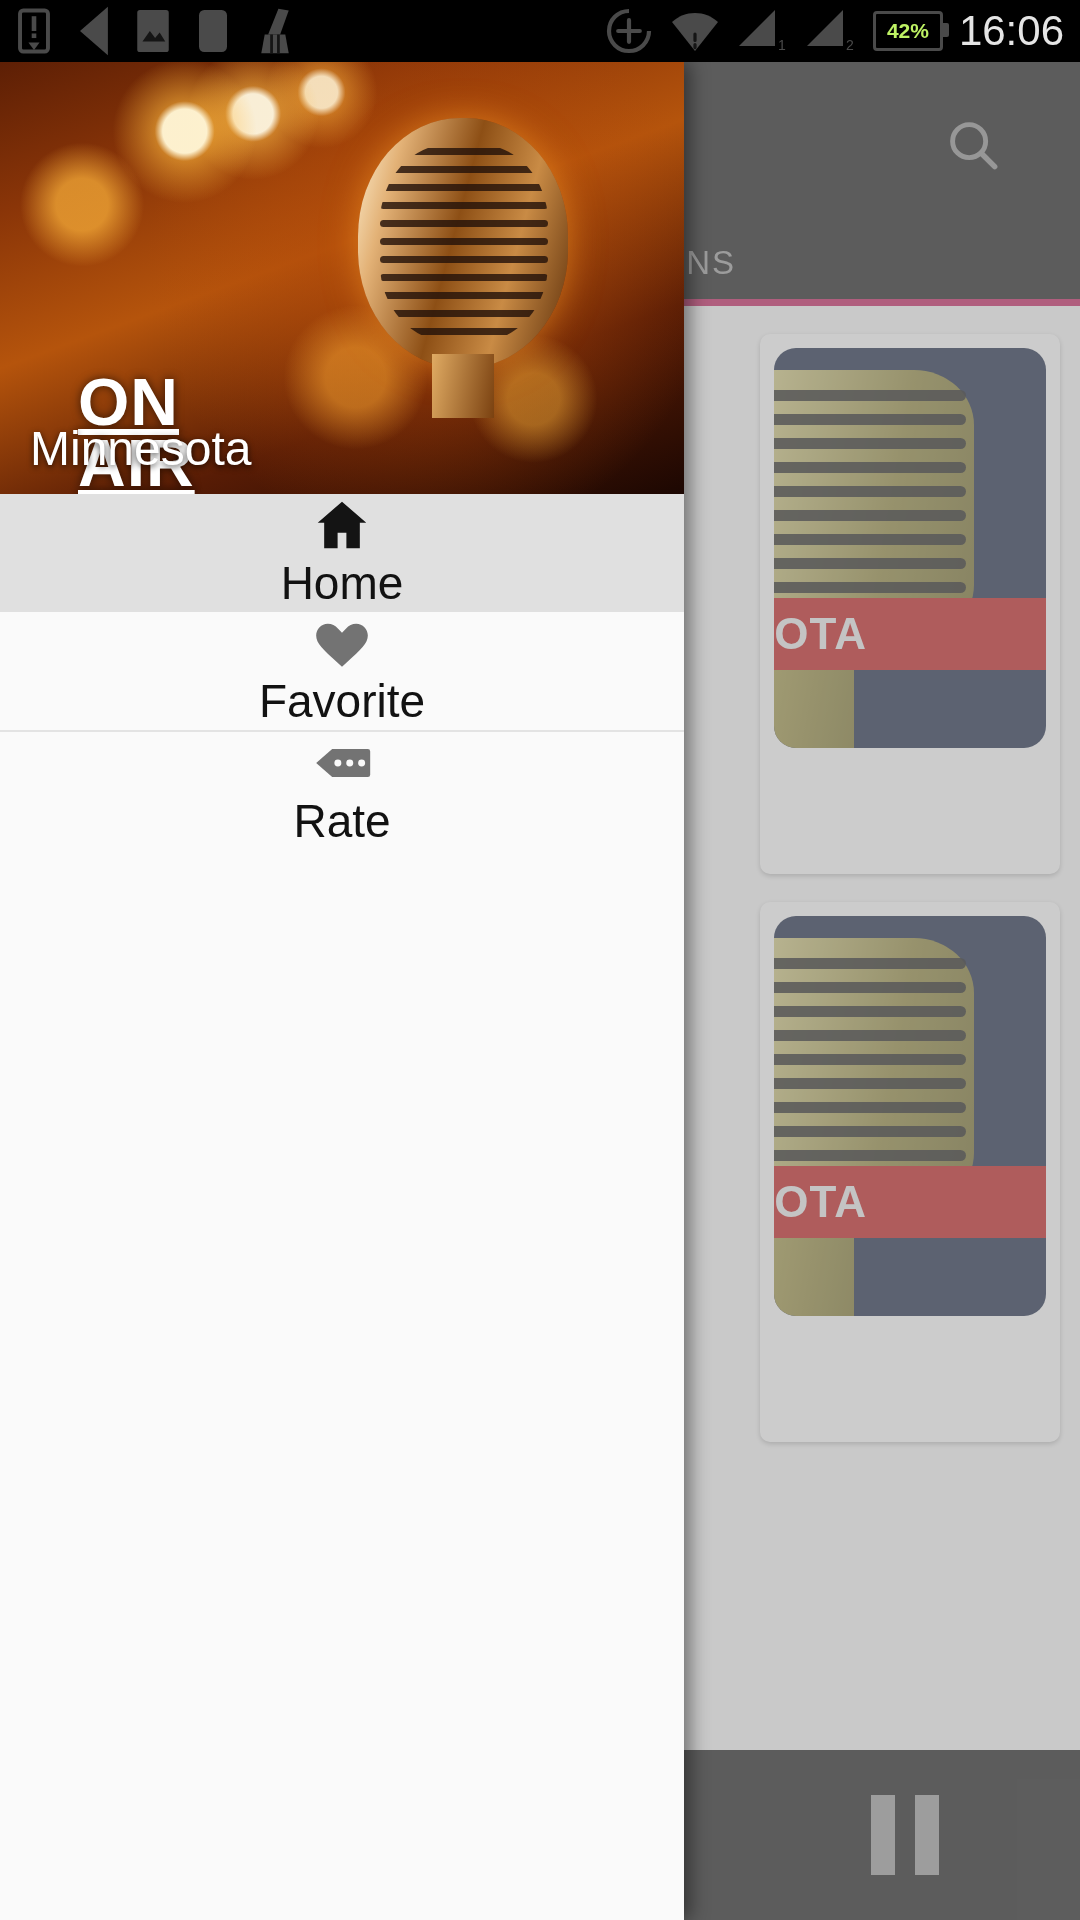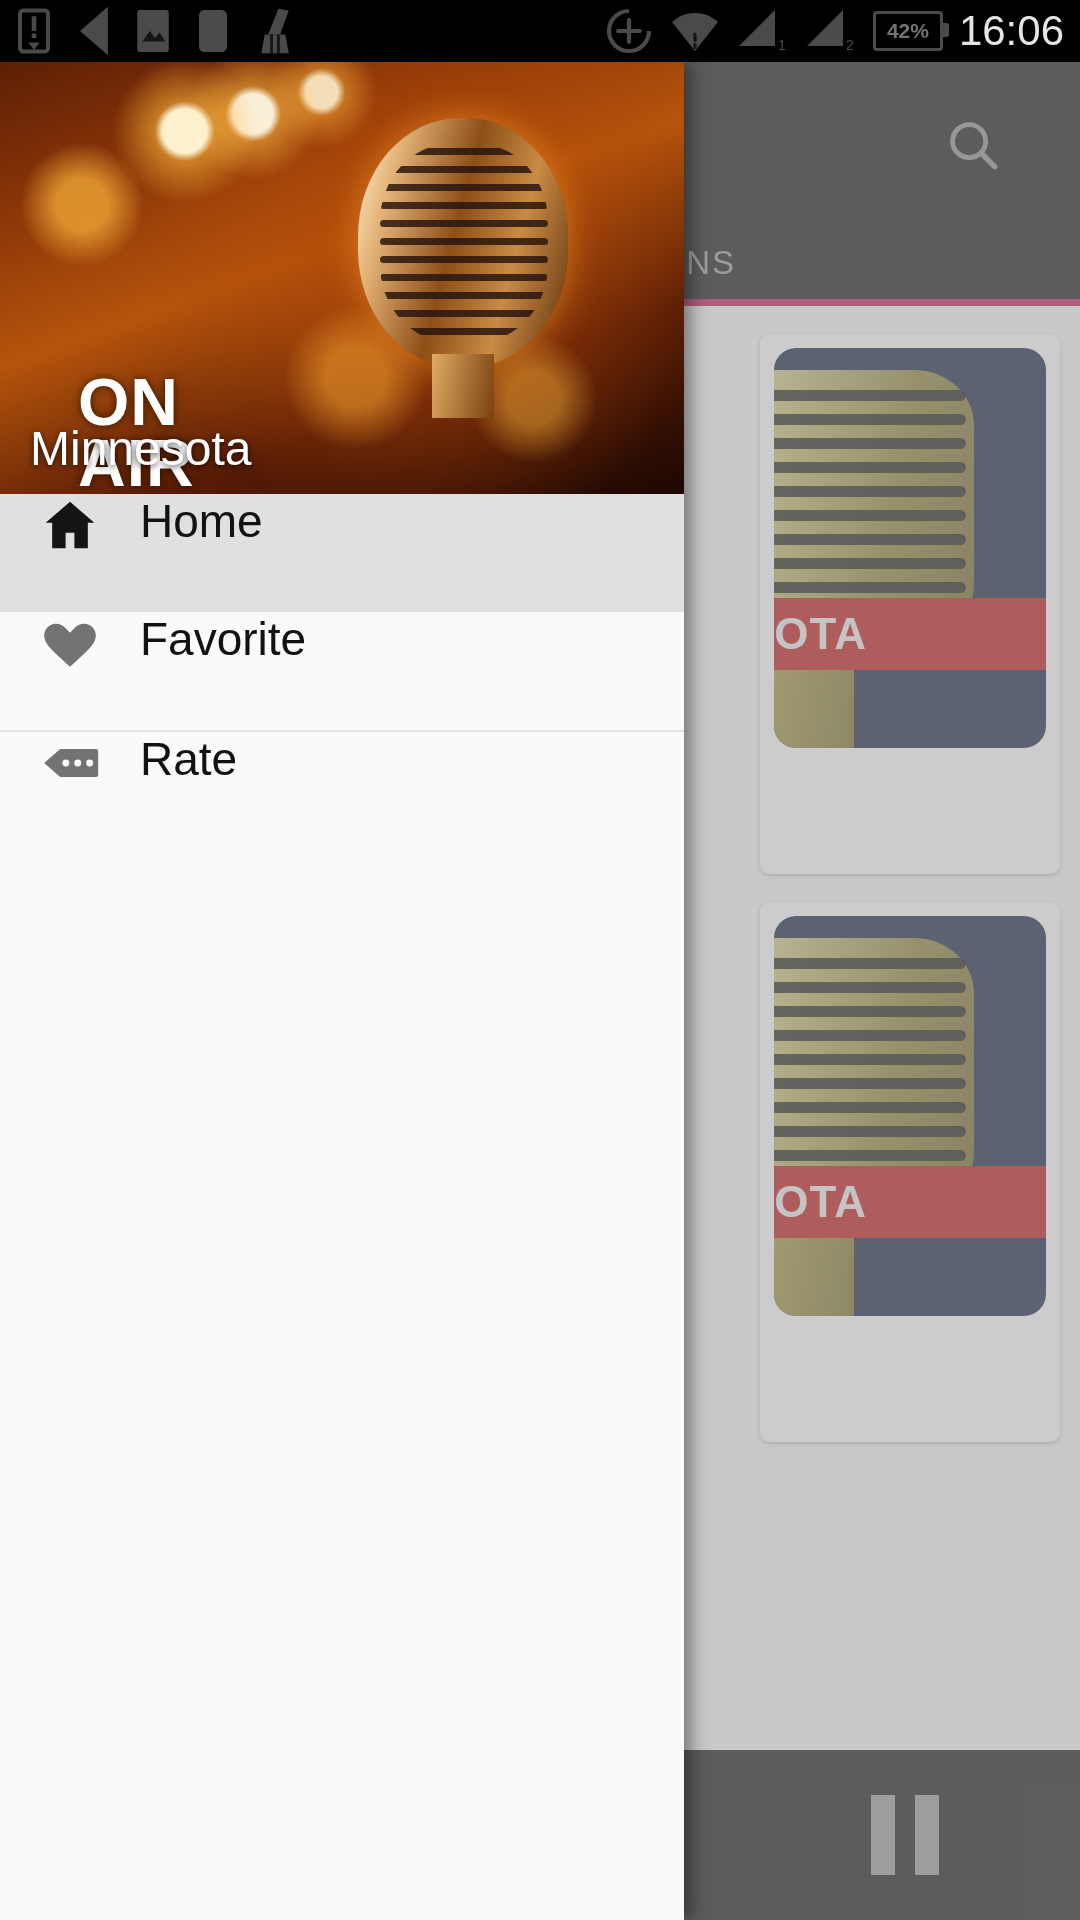--- a/index.html
+++ b/index.html
@@ -5,21 +5,21 @@
   html,body{margin:0;padding:0;background:#000;}
   body{width:1080px;height:1920px;overflow:hidden;font-family:"Liberation Sans",sans-serif;position:relative;}
 
   
   .statusbar{position:absolute;left:0;top:0;width:1080px;height:62px;background:#000;z-index:40;}
   .sb-left{position:absolute;left:14px;top:0;height:62px;display:flex;align-items:center;gap:18px;}
   .sb-right{position:absolute;right:16px;top:0;height:62px;display:flex;align-items:center;gap:16px;}
   .sb-clock{color:#e5e5e5;font-size:42px;letter-spacing:0px;line-height:1;font-family:"Liberation Sans",sans-serif;}
   .batt{position:relative;width:64px;height:34px;border:3px solid #4a4a4a;border-radius:4px;display:flex;align-items:center;justify-content:center;}
   .batt:after{content:"";position:absolute;right:-9px;top:9px;width:6px;height:14px;background:#4a4a4a;border-radius:0 2px 2px 0;}
-  .batt span{color:#737373;font-size:21px;font-weight:bold;}
+  .batt span{color:#bef264;font-size:21px;font-weight:bold;}
 
   
   .app{position:absolute;left:0;top:62px;width:1080px;height:1858px;background:#f7f7f7;z-index:5;overflow:hidden;}
   .appbar{position:absolute;left:0;top:0;width:1080px;height:244px;background:#141414;}
   .search-btn{position:absolute;right:62px;top:38px;width:90px;height:90px;display:flex;align-items:center;justify-content:center;}
   .tabrow{position:absolute;left:0;bottom:0;width:1080px;height:80px;}
   .tab-label{position:absolute;left:560px;bottom:24px;color:#9a9a9a;font-size:33px;letter-spacing:2px;font-weight:500;white-space:nowrap;}
   .tab-indicator{position:absolute;left:0;bottom:0;width:1080px;height:7px;background:#c2185b;}
 
   .cards{position:absolute;left:0;top:250px;width:1080px;bottom:0;}
@@ -54,25 +54,25 @@
       radial-gradient(circle at 52% 73%, rgba(255,170,50,.5) 0 30px, rgba(220,120,20,0) 72px),
       radial-gradient(circle at 78% 78%, rgba(255,185,60,.45) 0 26px, rgba(220,120,20,0) 64px),
       radial-gradient(circle at 63% 46%, rgba(180,74,10,.75), rgba(60,18,4,0) 58%),
       linear-gradient(160deg,#5d1f05 0%,#8a3508 22%,#b5540c 45%,#581c05 72%,#1c0702 100%);
   }
   .dh-mic{position:absolute;right:116px;top:56px;width:210px;height:300px;}
   .dh-mic .head{position:absolute;left:0;top:0;width:210px;height:250px;border-radius:102px/118px;background:linear-gradient(105deg,#fff1d2 0%,#e3b277 18%,#8d4f15 46%,#c98b45 70%,#5d2f0a 100%);box-shadow:0 0 34px rgba(255,160,40,.55);}
   .dh-mic .bars{position:absolute;left:22px;top:26px;width:168px;height:198px;overflow:hidden;border-radius:70px/78px;}
   .dh-mic .bars i{position:absolute;left:0;width:100%;height:7px;background:#24120a;opacity:.82;border-radius:4px;}
   .dh-mic .neck{position:absolute;left:74px;top:236px;width:62px;height:64px;background:linear-gradient(100deg,#e0ab63,#7a4110);}
-  .dh-onair{position:absolute;left:78px;top:310px;color:#fff;font-size:66px;font-weight:bold;line-height:.92;letter-spacing:1px;text-shadow:0 0 10px rgba(0,0,0,.6);}
+  .dh-onair{position:absolute;left:78px;top:310px;color:#fff;font-size:66px;font-weight:bold;line-height:.92;letter-spacing:1px;text-shadow:0 0 10px rgba(0,0,0,.6);text-decoration:underline;}
   .dh-title{position:absolute;left:30px;bottom:18px;color:#fff;font-size:48px;text-shadow:0 2px 6px rgba(0,0,0,.75);}
 
   .nav{position:relative;width:684px;}
-  .nav-item{position:relative;width:684px;height:118px;display:flex;align-items:flex-start;cursor:pointer;}
+  .nav-item{position:relative;width:684px;height:118px;display:flex;align-items:center;cursor:pointer;flex-direction:column;}
   .nav-item.selected{background:#e0e0e0;}
   .nav-ico{width:140px;display:flex;align-items:center;justify-content:center;}
   .nav-label{font-size:46px;color:#121212;}
   .nav-divider{width:684px;height:2px;background:#e3e3e3;}
   .nav-section{height:118px;display:flex;align-items:center;padding-left:38px;color:#7b7b7b;font-size:40px;}
 
   .ic{display:block;}
 </style>
 </head>
 <body>

